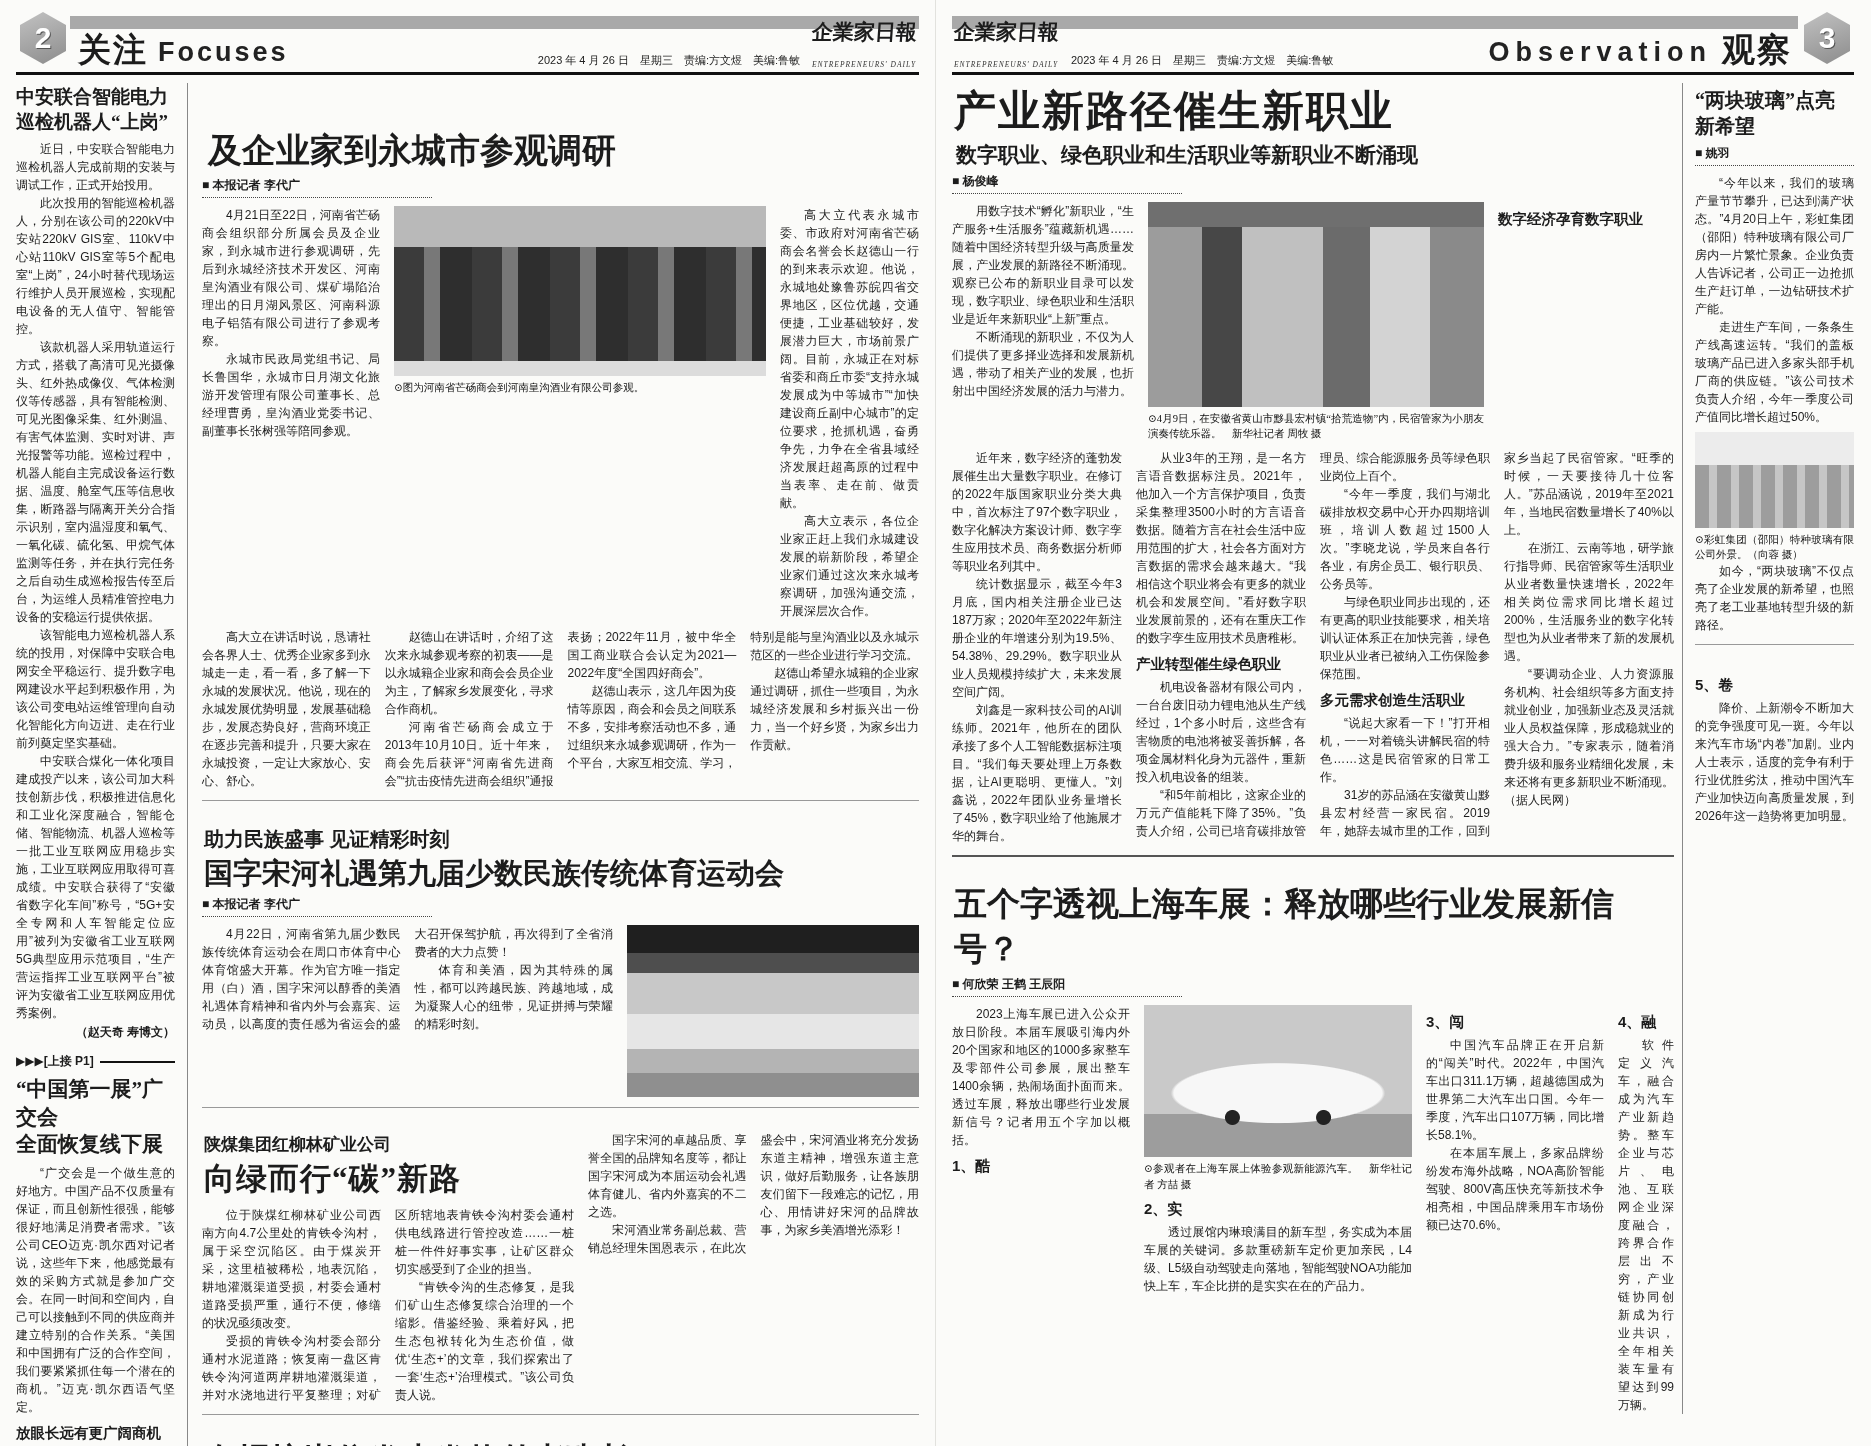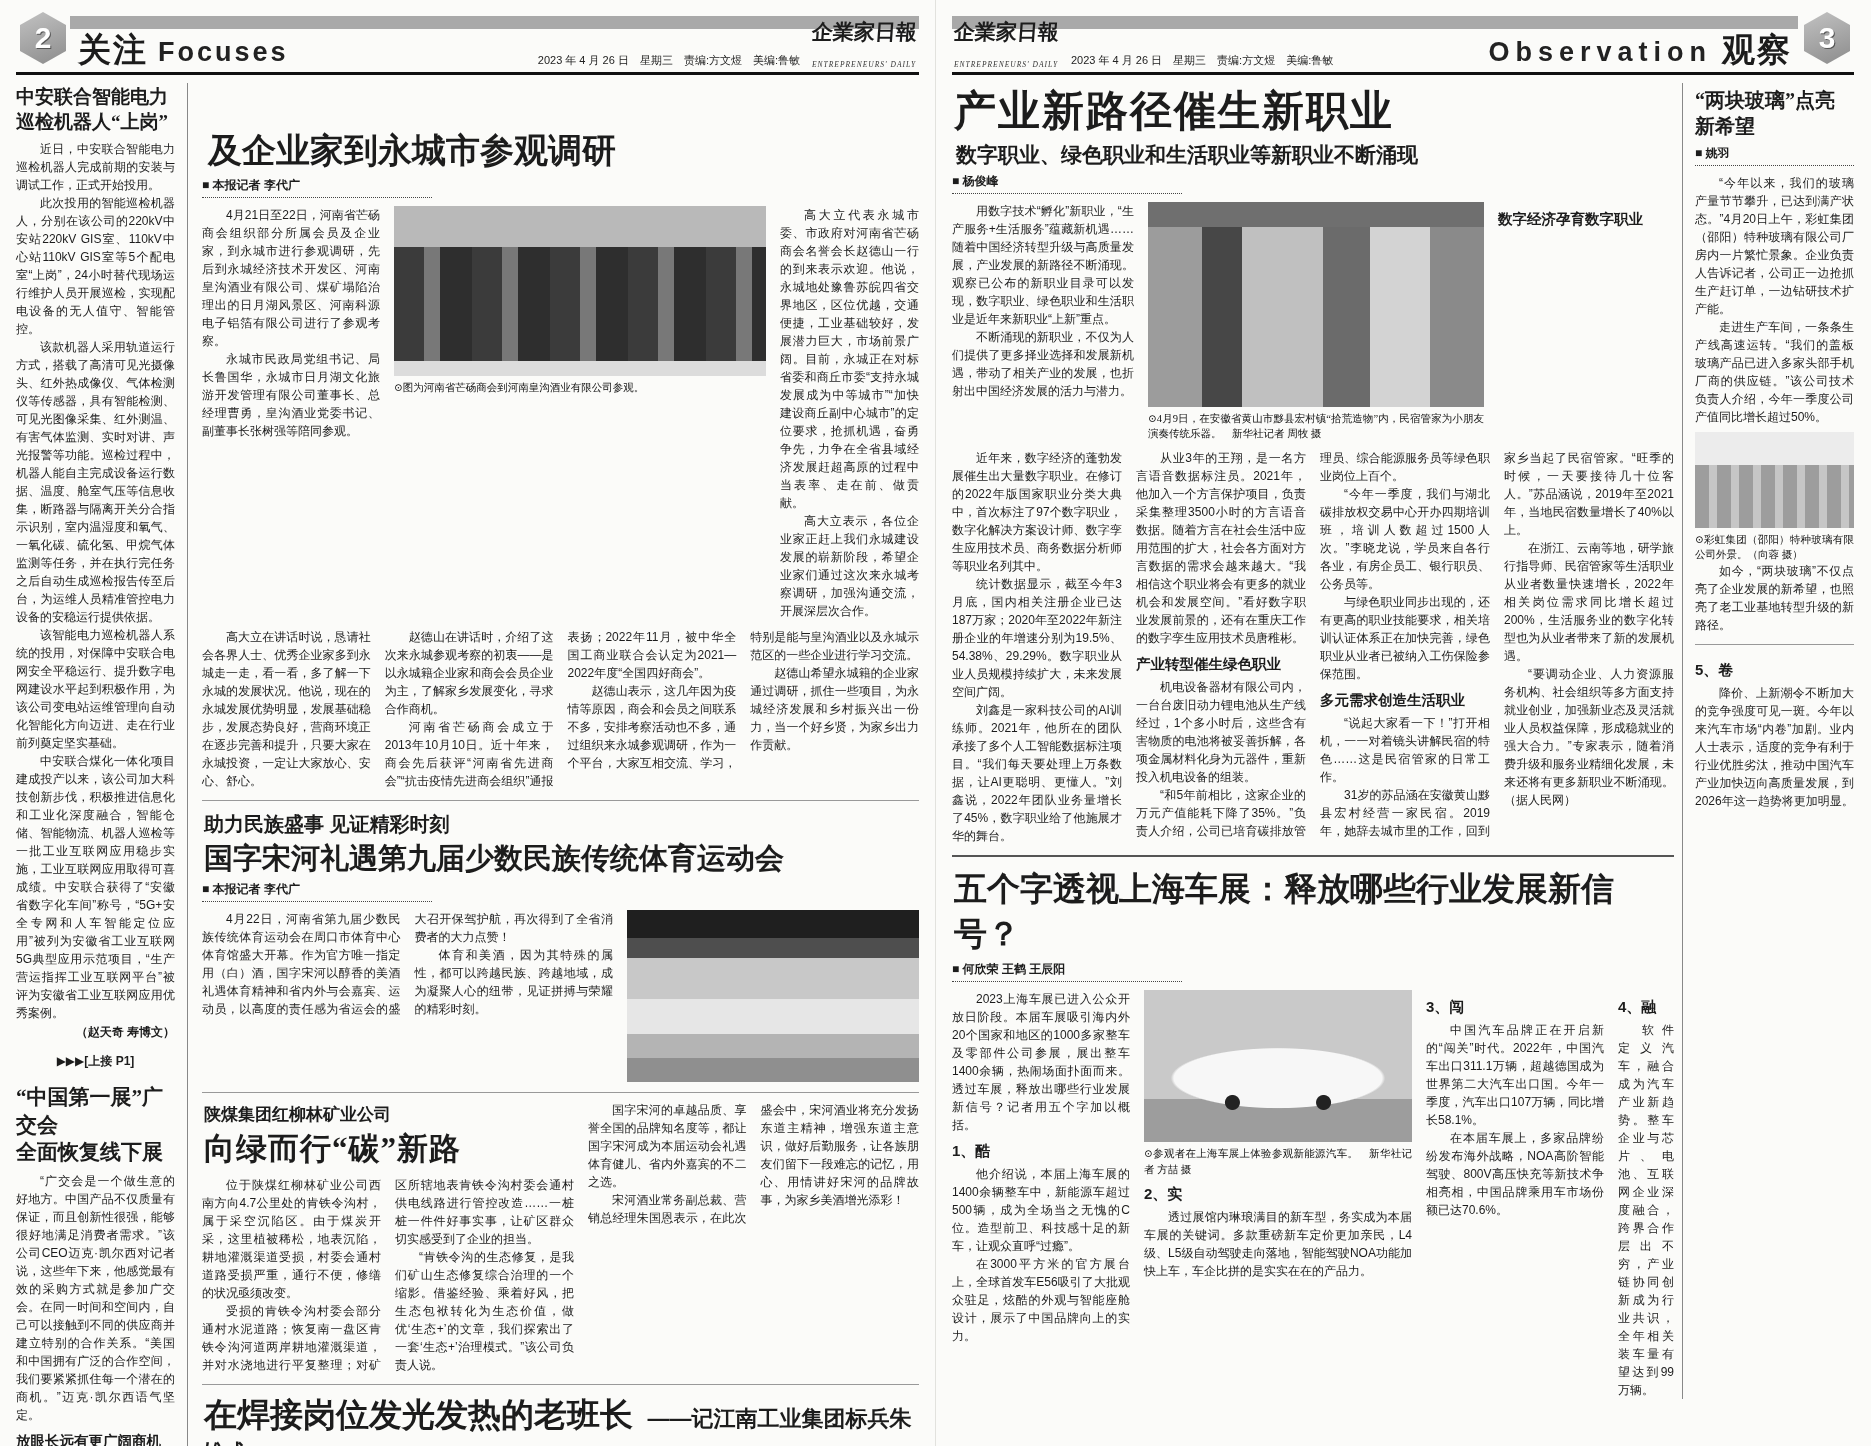--- a/index.html
+++ b/index.html
@@ -23,21 +23,21 @@
   p{margin:0;font-size:12px;line-height:1.5;text-align:justify;text-indent:2em;}
   .cols2{column-count:2;column-gap:14px;}
   .cols4{column-count:4;column-gap:14px;}
   .byline{font-size:12px;font-weight:700;border-bottom:1px dotted #444;padding-bottom:3px;margin:4px 0 8px 0;width:230px;}
   .kicker{font-size:20px;font-weight:700;margin:2px 0 2px 2px;}
   .subhead{font-size:14.5px;font-weight:700;margin:8px 0 4px 0;text-indent:0;break-after:avoid;}
   .sig{text-align:right;font-weight:700;font-size:12px;margin-top:2px;}
   .caption{font-size:10.5px;line-height:1.45;margin-top:4px;font-family:"Liberation Serif","DejaVu Serif",serif;color:#111;text-align:justify;}
   .credit{text-align:right;font-size:10.5px;font-family:"Liberation Serif","DejaVu Serif",serif;}
   .figure{break-inside:avoid;}
-  .rule-top{border-top:1px solid #999;padding-top:8px;margin-top:10px;}
+  .rule-top{border-top:1px solid #999;padding-top:23px;margin-top:10px;}
 
   
   .ph{width:100%;position:relative;overflow:hidden;background:#cfcfcf;}
   .ph-m1{height:170px;background:
     linear-gradient(to bottom,#b9b9b9 0 24%,rgba(0,0,0,0) 24%),
     linear-gradient(to top,#dcdcdc 0 9%,rgba(0,0,0,0) 9%),
     repeating-linear-gradient(90deg,#3b3b3b 0 30px,#787878 30px 46px,#2e2e2e 46px 78px);}
   .ph-m2{height:172px;background:
     linear-gradient(to bottom,#1f1f1f 0 16%,#4e4e4e 16% 28%,#c8c8c8 28% 52%,#e6e6e6 52% 72%,#b4b4b4 72% 86%,#8f8f8f 86%);}
   .ph-r1{height:205px;background:
@@ -50,21 +50,21 @@
   .ph-r3{height:152px;background:
     radial-gradient(circle at 33% 74%,#222 0 7px,rgba(0,0,0,0) 8px),
     radial-gradient(circle at 67% 74%,#222 0 7px,rgba(0,0,0,0) 8px),
     radial-gradient(ellipse 40% 20% at 50% 58%,#f7f7f7 0 97%,rgba(0,0,0,0) 100%),
     linear-gradient(to bottom,#c9c9c9 0 72%,#9d9d9d 72%);}
 
   
   .p2-grid{display:grid;grid-template-columns:172px 1fr;column-gap:14px;}
   .p2-side{border-right:1px solid #888;padding-right:12px;}
   .side-title{font-size:19px;font-weight:900;line-height:1.3;margin:2px 0 6px 0;}
-  .cont-row{display:flex;align-items:center;gap:6px;margin:12px 0 6px 0;font-weight:700;font-size:12px;flex-direction:column;}
+  .cont-row{display:flex;align-items:center;gap:6px;margin:12px 0 6px 0;font-weight:700;font-size:12px;}
   .cont-row .line{flex:1;border-top:2px solid #111;}
   .h1-m1{font-size:34px;font-weight:900;line-height:1.3;margin:2px 0 4px 6px;}
   .h2-m2{font-size:29px;font-weight:900;line-height:1.25;margin:0 0 4px 2px;}
   .h2-m3{font-size:31px;font-weight:900;margin:0 0 6px 2px;letter-spacing:1px;}
   .h2-m4{font-size:33px;font-weight:900;margin:0 2px 0 2px;display:inline-block;}
   .h2-m4sub{font-size:22px;font-weight:700;margin-left:8px;}
   .flexrow{display:flex;gap:14px;}
 
   
   .p3-grid{display:grid;grid-template-columns:1fr 172px;column-gap:8px;}
@@ -265,24 +265,20 @@
 
         <div class="rule-top" style="border-top-width:2px;border-top-color:#555;">
           <div class="h1-r3 serif">五个字透视上海车展：释放哪些行业发展新信号？</div>
           <div class="byline">■ 何欣荣 王鹤 王辰阳</div>
           <div class="flexrow">
             <div style="width:178px;">
               <div>
                   <p>2023上海车展已进入公众开放日阶段。本届车展吸引海内外20个国家和地区的1000多家整车及零部件公司参展，展出整车1400余辆，热闹场面扑面而来。透过车展，释放出哪些行业发展新信号？记者用五个字加以概括。</p>
                 </div>
               <div class="numhead">1、酷</div>
-              <div>
-                  <p>他介绍说，本届上海车展的1400余辆整车中，新能源车超过500辆，成为全场当之无愧的C位。造型前卫、科技感十足的新车，让观众直呼“过瘾”。</p>
-                  <p>在3000平方米的官方展台上，全球首发车E56吸引了大批观众驻足，炫酷的外观与智能座舱设计，展示了中国品牌向上的实力。</p>
-                </div>
             </div>
             <div style="width:268px;">
               <div class="figure">
                 <div class="ph ph-r3"></div>
                 <div class="caption"><span>⊙参观者在上海车展上体验参观新能源汽车。</span>　<span>新华社记者 方喆 摄</span></div>
               </div>
               <div class="numhead">2、实</div>
               <div>
                   <p>透过展馆内琳琅满目的新车型，务实成为本届车展的关键词。多款重磅新车定价更加亲民，L4级、L5级自动驾驶走向落地，智能驾驶NOA功能加快上车，车企比拼的是实实在在的产品力。</p>
                 </div>

